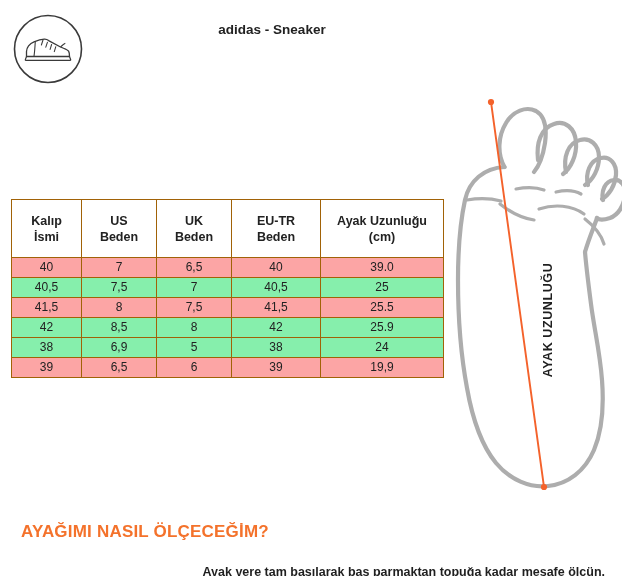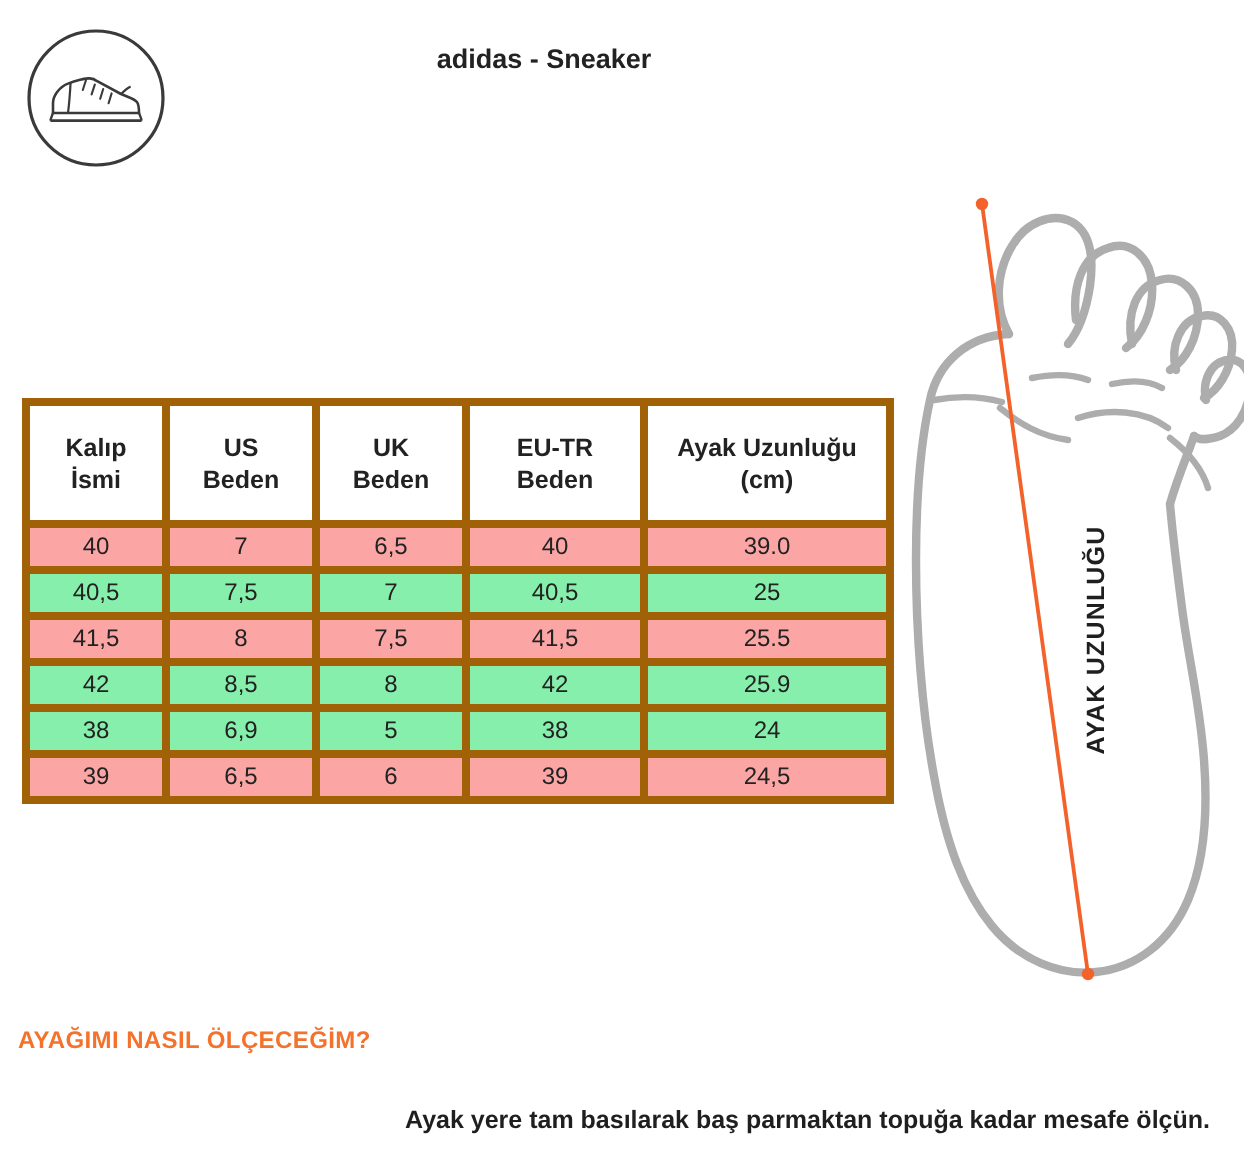--- a/index.html
+++ b/index.html
@@ -65,21 +65,21 @@
     width: 432px;
   }
   table#size-table {
     border-collapse: collapse;
     width: 432px;
     table-layout: fixed;
     font-size: 12px;
   }
   table#size-table th,
   table#size-table td {
-    border: 4px solid #a16207;
+    border: 1px solid #a16207;
     text-align: center;
     color: #222222;
   }
   table#size-table thead th {
     height: 57px;
     font-weight: bold;
     font-size: 12.5px;
     line-height: 16px;
     padding: 0 2px;
     background: #ffffff;
@@ -126,25 +126,25 @@
   }
 
   
   #footer-notes {
     position: absolute;
     left: 5px;
     top: 508px;
     width: 600px;
   }
   #measure-heading {
-    font-size: 12px;
+    font-size: 17px;
     font-weight: bold;
     letter-spacing: 0.2px;
     line-height: 16px;
-    margin: 4px;
+    margin: 16px;
     color: #f4722b;
   }
   #measure-instruction {
     font-size: 12.5px;
     font-weight: bold;
     line-height: 17px;
     margin: 24px 0 0 0;
     color: #1f1f1f;
     text-align: right;
   }
@@ -241,21 +241,21 @@
         <td>6,9</td>
         <td>5</td>
         <td>38</td>
         <td>24</td>
       </tr>
       <tr class="striped">
         <td>39</td>
         <td>6,5</td>
         <td>6</td>
         <td>39</td>
-        <td>24,5</td>
+        <td>19,9</td>
       </tr>
     </tbody>
   </table>
 </div>
 
 <div id="foot-diagram">
   <svg width="178" height="412" viewBox="0 0 178 412" aria-hidden="true">
     <g fill="none" stroke="#adadad" stroke-width="4.2" stroke-linecap="round" stroke-linejoin="round">
 
       <path d="M60.5 79

